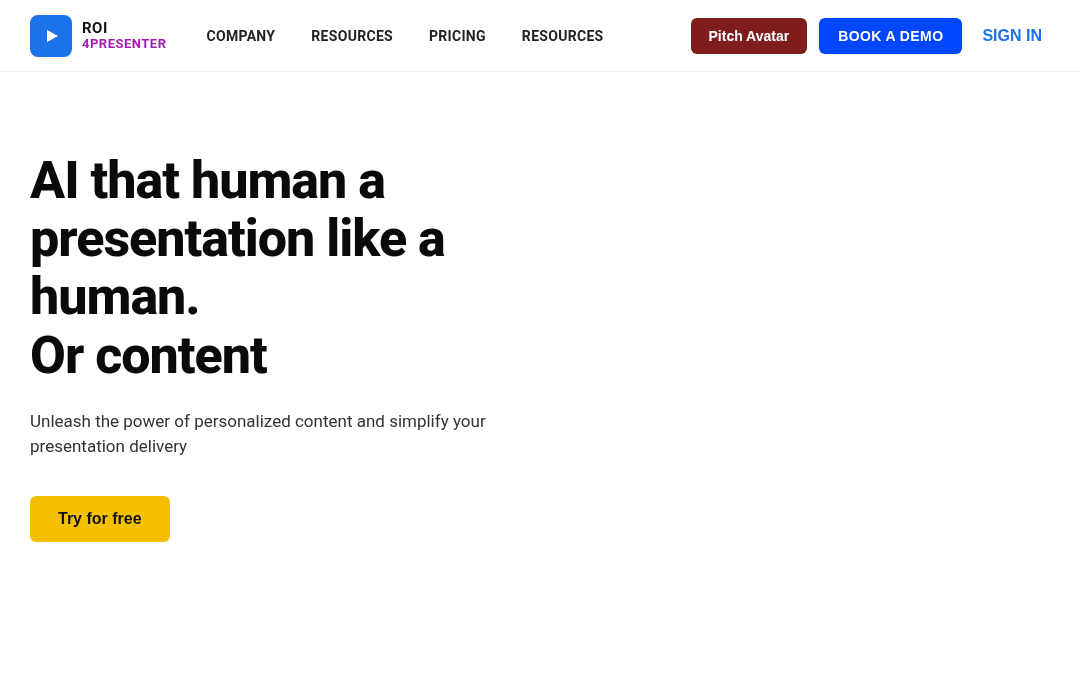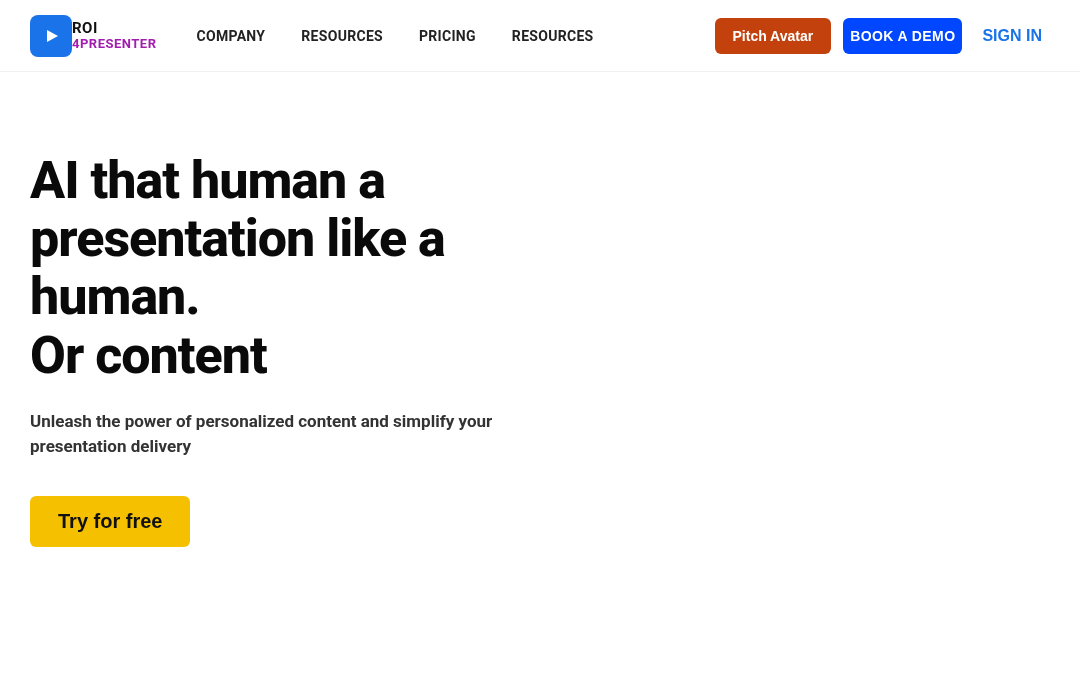--- a/index.html
+++ b/index.html
@@ -20,20 +20,21 @@
       display: flex;
       align-items: center;
       padding: 0 30px;
       height: 72px;
       border-bottom: 1px solid #f0f0f0;
     }
 
     .logo-area {
       display: flex;
       align-items: center;
+      gap: 10px;
       text-decoration: none;
       margin-right: 40px;
     }
 
     .logo-icon {
       width: 42px;
       height: 42px;
       border-radius: 8px;
       background: #1a73e8;
       display: flex;
@@ -83,37 +84,37 @@
       letter-spacing: 0.3px;
     }
 
     .nav-actions {
       display: flex;
       align-items: center;
       gap: 12px;
     }
 
     .btn-pitch {
-      background: #c2410c;
+      background: #7f1d1d;
       color: #fff;
       border: none;
       border-radius: 6px;
       padding: 10px 18px;
       font-size: 14px;
       font-weight: 600;
       cursor: pointer;
       white-space: nowrap;
     }
 
     .btn-demo {
       background: #0047ff;
       color: #fff;
       border: none;
       border-radius: 6px;
-      padding: 10px 7px;
+      padding: 10px 19px;
       font-size: 14px;
       font-weight: 700;
       cursor: pointer;
       white-space: nowrap;
       letter-spacing: 0.4px;
     }
 
     .btn-signin {
       background: transparent;
       color: #1a73e8;
@@ -137,30 +138,30 @@
       line-height: 1.12;
       letter-spacing: -1px;
       margin-bottom: 24px;
     }
 
     .hero-subtitle {
       font-size: 17px;
       color: #333;
       line-height: 1.5;
       margin-bottom: 36px;
-      font-weight: 700;
+      font-weight: 400;
     }
 
     .btn-try {
       background: #f5c000;
       color: #111;
       border: none;
       border-radius: 6px;
       padding: 14px 28px;
-      font-size: 20px;
+      font-size: 16px;
       font-weight: 600;
       cursor: pointer;
     }
   </style>
 </head>
 <body>
 
 <nav>
   <div class="logo-area">
     <div class="logo-icon">

